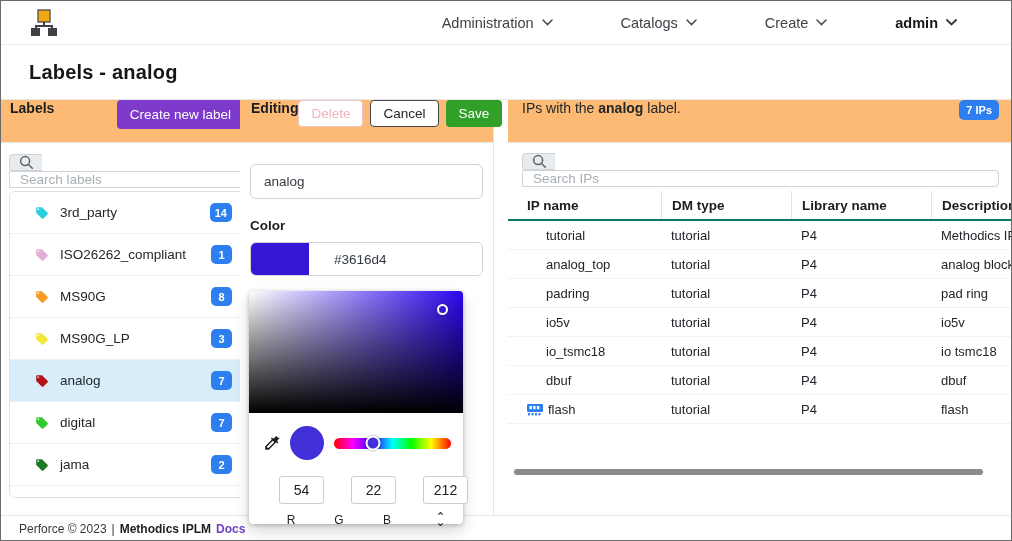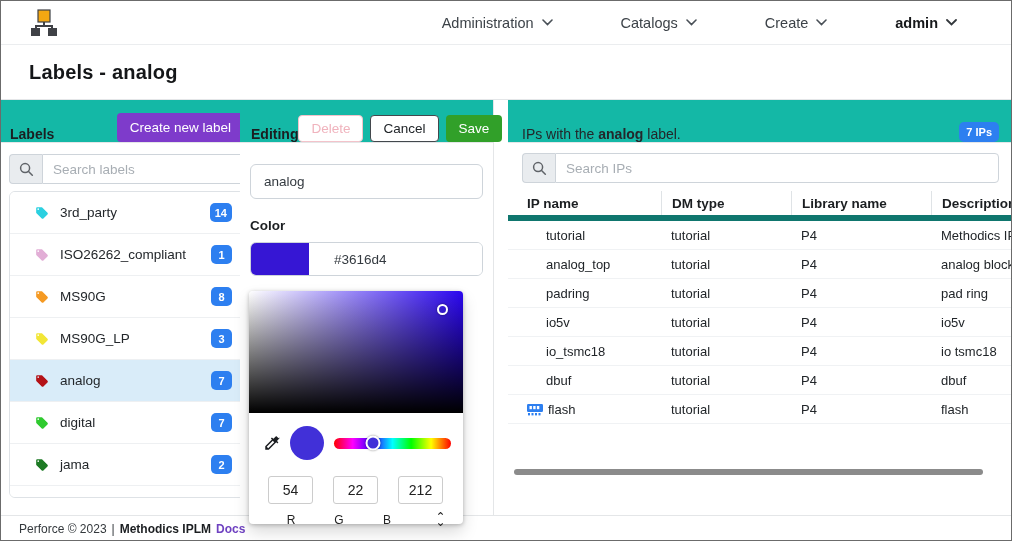--- a/index.html
+++ b/index.html
@@ -18,27 +18,27 @@
   
   .titlebar { position:absolute; top:44px; left:0; right:0; height:55px; border-bottom:1px solid #e4e6e8; display:flex; align-items:center; padding:0 28px; }
   .titlebar h1 { font-size:20px; font-weight:bold; color:#141618; letter-spacing:.2px; }
 
   
   .main { position:absolute; top:99px; left:0; right:0; height:415px; }
   .panel { position:absolute; top:0; bottom:0; background:#fff; }
   .panel-left  { left:0; width:253px; border-right:1px solid #e4e6e8; }
   .panel-mid   { left:239px; width:254px; border-right:1px solid #e4e6e8; }
   .panel-right { left:507px; width:505px; }
-  .panel-head { height:43px; border-bottom:1px solid #e4e6e8; display:flex; align-items:flex-end; background:#14b8a6; }
+  .panel-head { height:43px; border-bottom:1px solid #e4e6e8; display:flex; align-items:flex-start; background:#fdba74; }
   .panel-head-title { font-size:14px; font-weight:bold; color:#1b1e21; }
 
   
   .panel-left .panel-head { padding:0 9px; justify-content:space-between; }
   .btn-create { border:none; border-radius:4px; color:#fff; font-size:13.5px; font-family:inherit; padding:7px 13px; cursor:pointer;margin-left:10px; }
-  .searchbar { display:flex; height:30px; margin:11px 8px 7px 8px; }
+  .searchbar { display:flex; height:30px; margin:11px 8px 7px 8px;flex-direction:column; }
   .searchbar .icon-box { width:33px; background:#e9ecef; border:1px solid #ced4da; border-right:none; border-radius:4px 0 0 4px; display:flex; align-items:center; justify-content:center; }
   .searchbar input { flex:1; border:1px solid #ced4da; border-radius:0 4px 4px 0; font-size:13.5px; font-family:inherit; padding:0 10px; color:#343a40; outline:none; min-width:0; }
   .searchbar input::placeholder { color:#a8aeb4; }
   .label-card { margin:0 8px; border:1px solid #dee2e6; border-radius:6px; overflow:hidden; height:307px; background:#fff; }
   .label-row { height:42px; display:flex; align-items:center; padding:0 12px 0 25px; border-bottom:1px solid #eef0f2; cursor:pointer; background:#fff; }
   .label-row.selected { background:#d9ecf9; }
   .label-row .tag-ic { width:14px; height:14px; flex:0 0 auto; }
   .label-name { font-size:13.5px; color:#23272b; margin-left:11px; }
   .count-badge { margin-left:auto; min-width:21px; height:19px; border-radius:5px; color:#fff; font-size:11px; font-weight:bold; display:flex; align-items:center; justify-content:center; padding:0 5px; }
   .vscroll { position:absolute; right:1px; top:87px; width:5px; height:209px; background:#8b8b8b; border-radius:3px; cursor:pointer; }
@@ -61,34 +61,34 @@
   .picker { position:absolute; left:9px; top:191px; width:214px; height:233px; background:#fff; border-radius:4px; box-shadow:0 1px 4px rgba(0,0,0,.25), 0 8px 16px rgba(0,0,0,.15); z-index:20; }
   .sat-area { position:relative; height:122px; border-radius:4px 4px 0 0; cursor:crosshair;
     background: linear-gradient(to top, #000, rgba(0,0,0,0)), linear-gradient(to right, #fff, #2b07f0); }
   .sat-cursor { position:absolute; left:88%; top:11%; width:11px; height:11px; border:2px solid #fff; border-radius:50%; box-shadow:0 0 2px rgba(0,0,0,.6); }
   .picker-controls { display:flex; align-items:center; padding:13px 12px 0 14px; }
   .dropper { width:18px; height:18px; cursor:pointer; }
   .cur-color { width:34px; height:34px; border-radius:50%; margin:0 10px 0 9px; flex:0 0 auto; }
   .hue-slider { position:relative; flex:1; height:11px; border-radius:6px; cursor:pointer;
     background:linear-gradient(to right,#ff0000 0%,#ff00ff 16%,#2a00ff 33%,#00ffff 50%,#00ff00 66%,#ffff00 83%,#ff0000 100%); }
   .hue-thumb { position:absolute; left:33%; top:50%; transform:translate(-50%,-50%); width:15px; height:15px; border-radius:50%; border:2px solid #fff; box-shadow:0 0 2px rgba(0,0,0,.5); }
-  .rgb-row { display:flex; gap:20px; padding:16px 0 0 19px;align-items:center; }
+  .rgb-row { display:flex; gap:27px; padding:16px 0 0 30px;align-items:center; }
   .rgb-box { width:45px; height:28px; border:1px solid #ccc; border-radius:3px; text-align:center; font-family:inherit; font-size:14px; color:#222; outline:none; }
   .rgb-labels { display:flex; gap:10px; padding:9px 0 0 23px; }
   .rgb-labels span { width:45px; text-align:center; font-size:12px; color:#222; }
   .fmt-toggle { font-size:7px; color:#888; line-height:5px; display:flex; flex-direction:column; align-items:center; margin-left:2px; cursor:pointer; padding-top:2px; }
 
   
   .panel-right .panel-head { padding:0 14px; }
   .ips-sentence { font-size:14px; color:#23272b; }
   .ips-sentence b { font-weight:bold; }
   .ips-badge { margin-left:auto; border-radius:5px; color:#fff; font-size:11px; font-weight:bold; padding:4px 7px; }
   .panel-right .searchbar { margin:10px 14px 6px 14px; }
   .ip-table { margin-top:8px; }
-  .t-head { display:grid; grid-template-columns:134px 130px 140px 1fr; padding-left:19px; height:30px; align-items:center; border-bottom:6px solid #0f766e; }
+  .t-head { display:grid; grid-template-columns:134px 130px 140px 1fr; padding-left:19px; height:30px; align-items:center; border-bottom:2px solid #0f766e; }
   .t-head .th { font-size:13.5px; font-weight:bold; color:#1b1e21; padding-left:0; height:100%; display:flex; align-items:center; white-space:nowrap; overflow:hidden; }
   .t-head .th + .th { border-left:1px solid #dfe3e6; padding-left:10px; }
   .t-head .th:first-child { padding-left:0; }
   .t-row { display:grid; grid-template-columns:134px 130px 140px 1fr; padding-left:19px; height:29px; align-items:center; border-bottom:1px solid #f0f2f4; cursor:pointer; }
   .t-row .td { font-size:13px; color:#212529; white-space:nowrap; overflow:hidden; }
   .t-row .td + .td { padding-left:10px; }
   .td-ip { display:flex; align-items:center; gap:5px; padding-left:19px; }
   .td-ip .mem-ic { flex:0 0 auto; margin-left:-19px; }
   .hscroll { position:absolute; left:6px; top:369px; width:469px; height:6px; background:#8b8b8b; border-radius:3px; cursor:pointer; }
 

